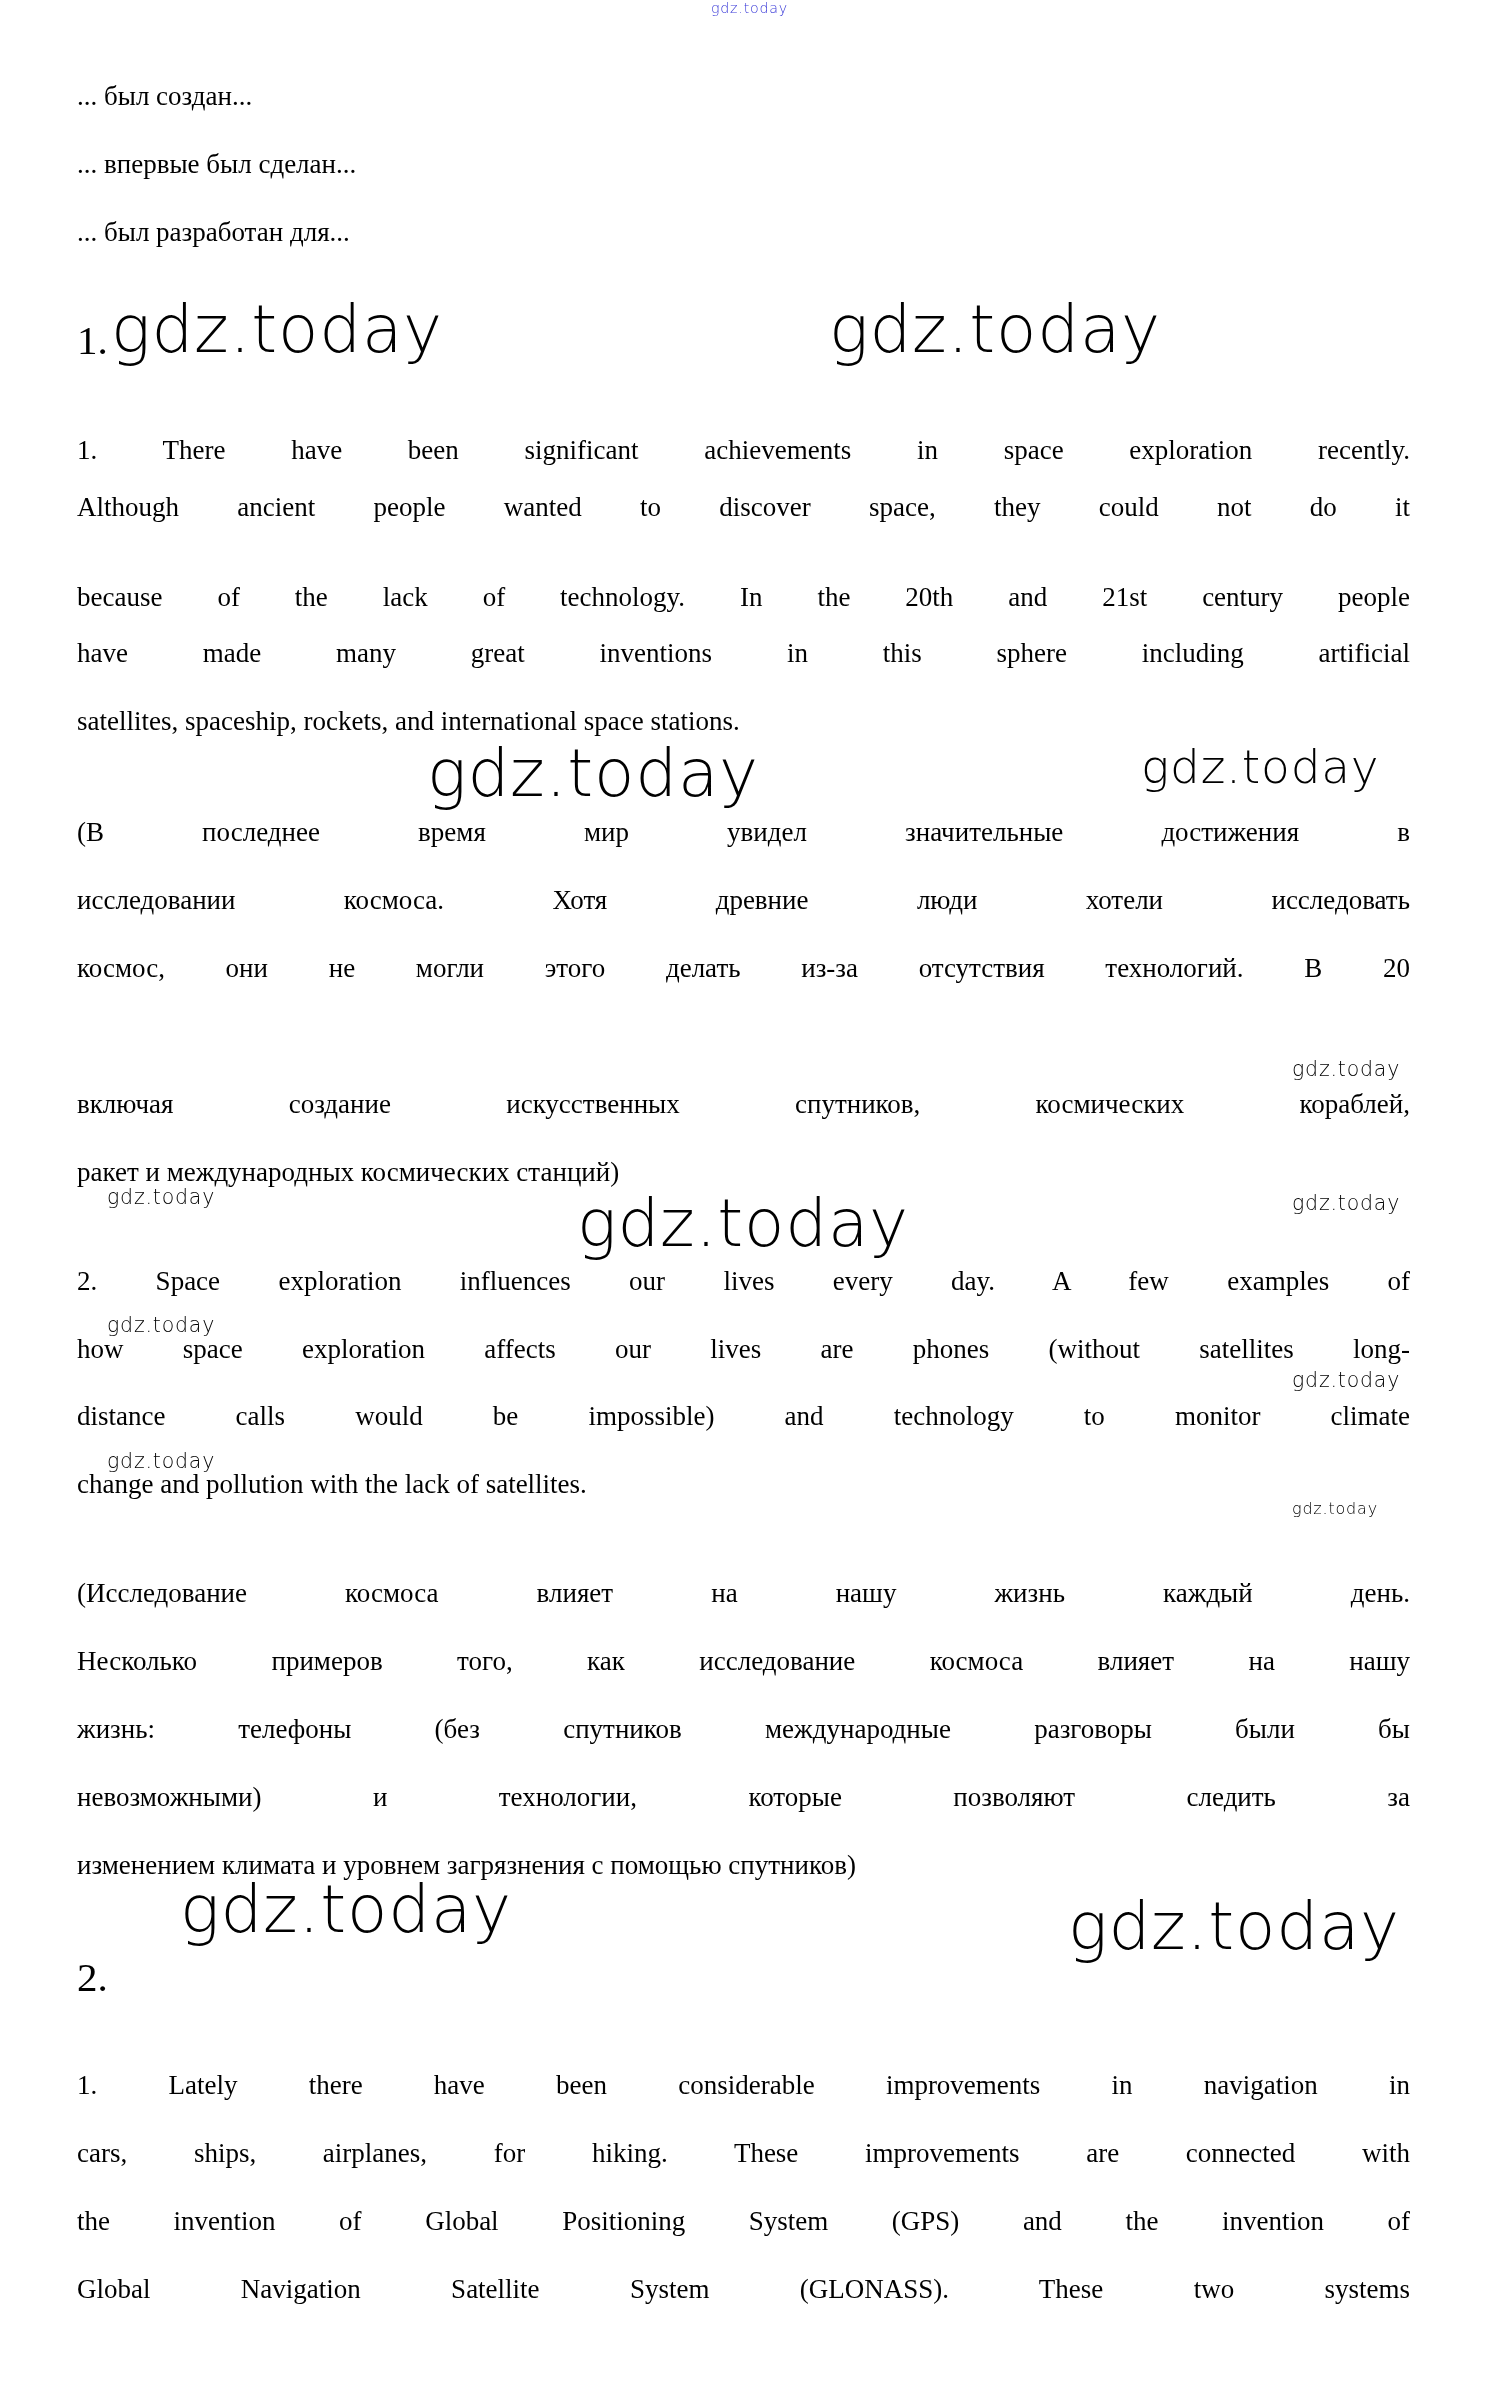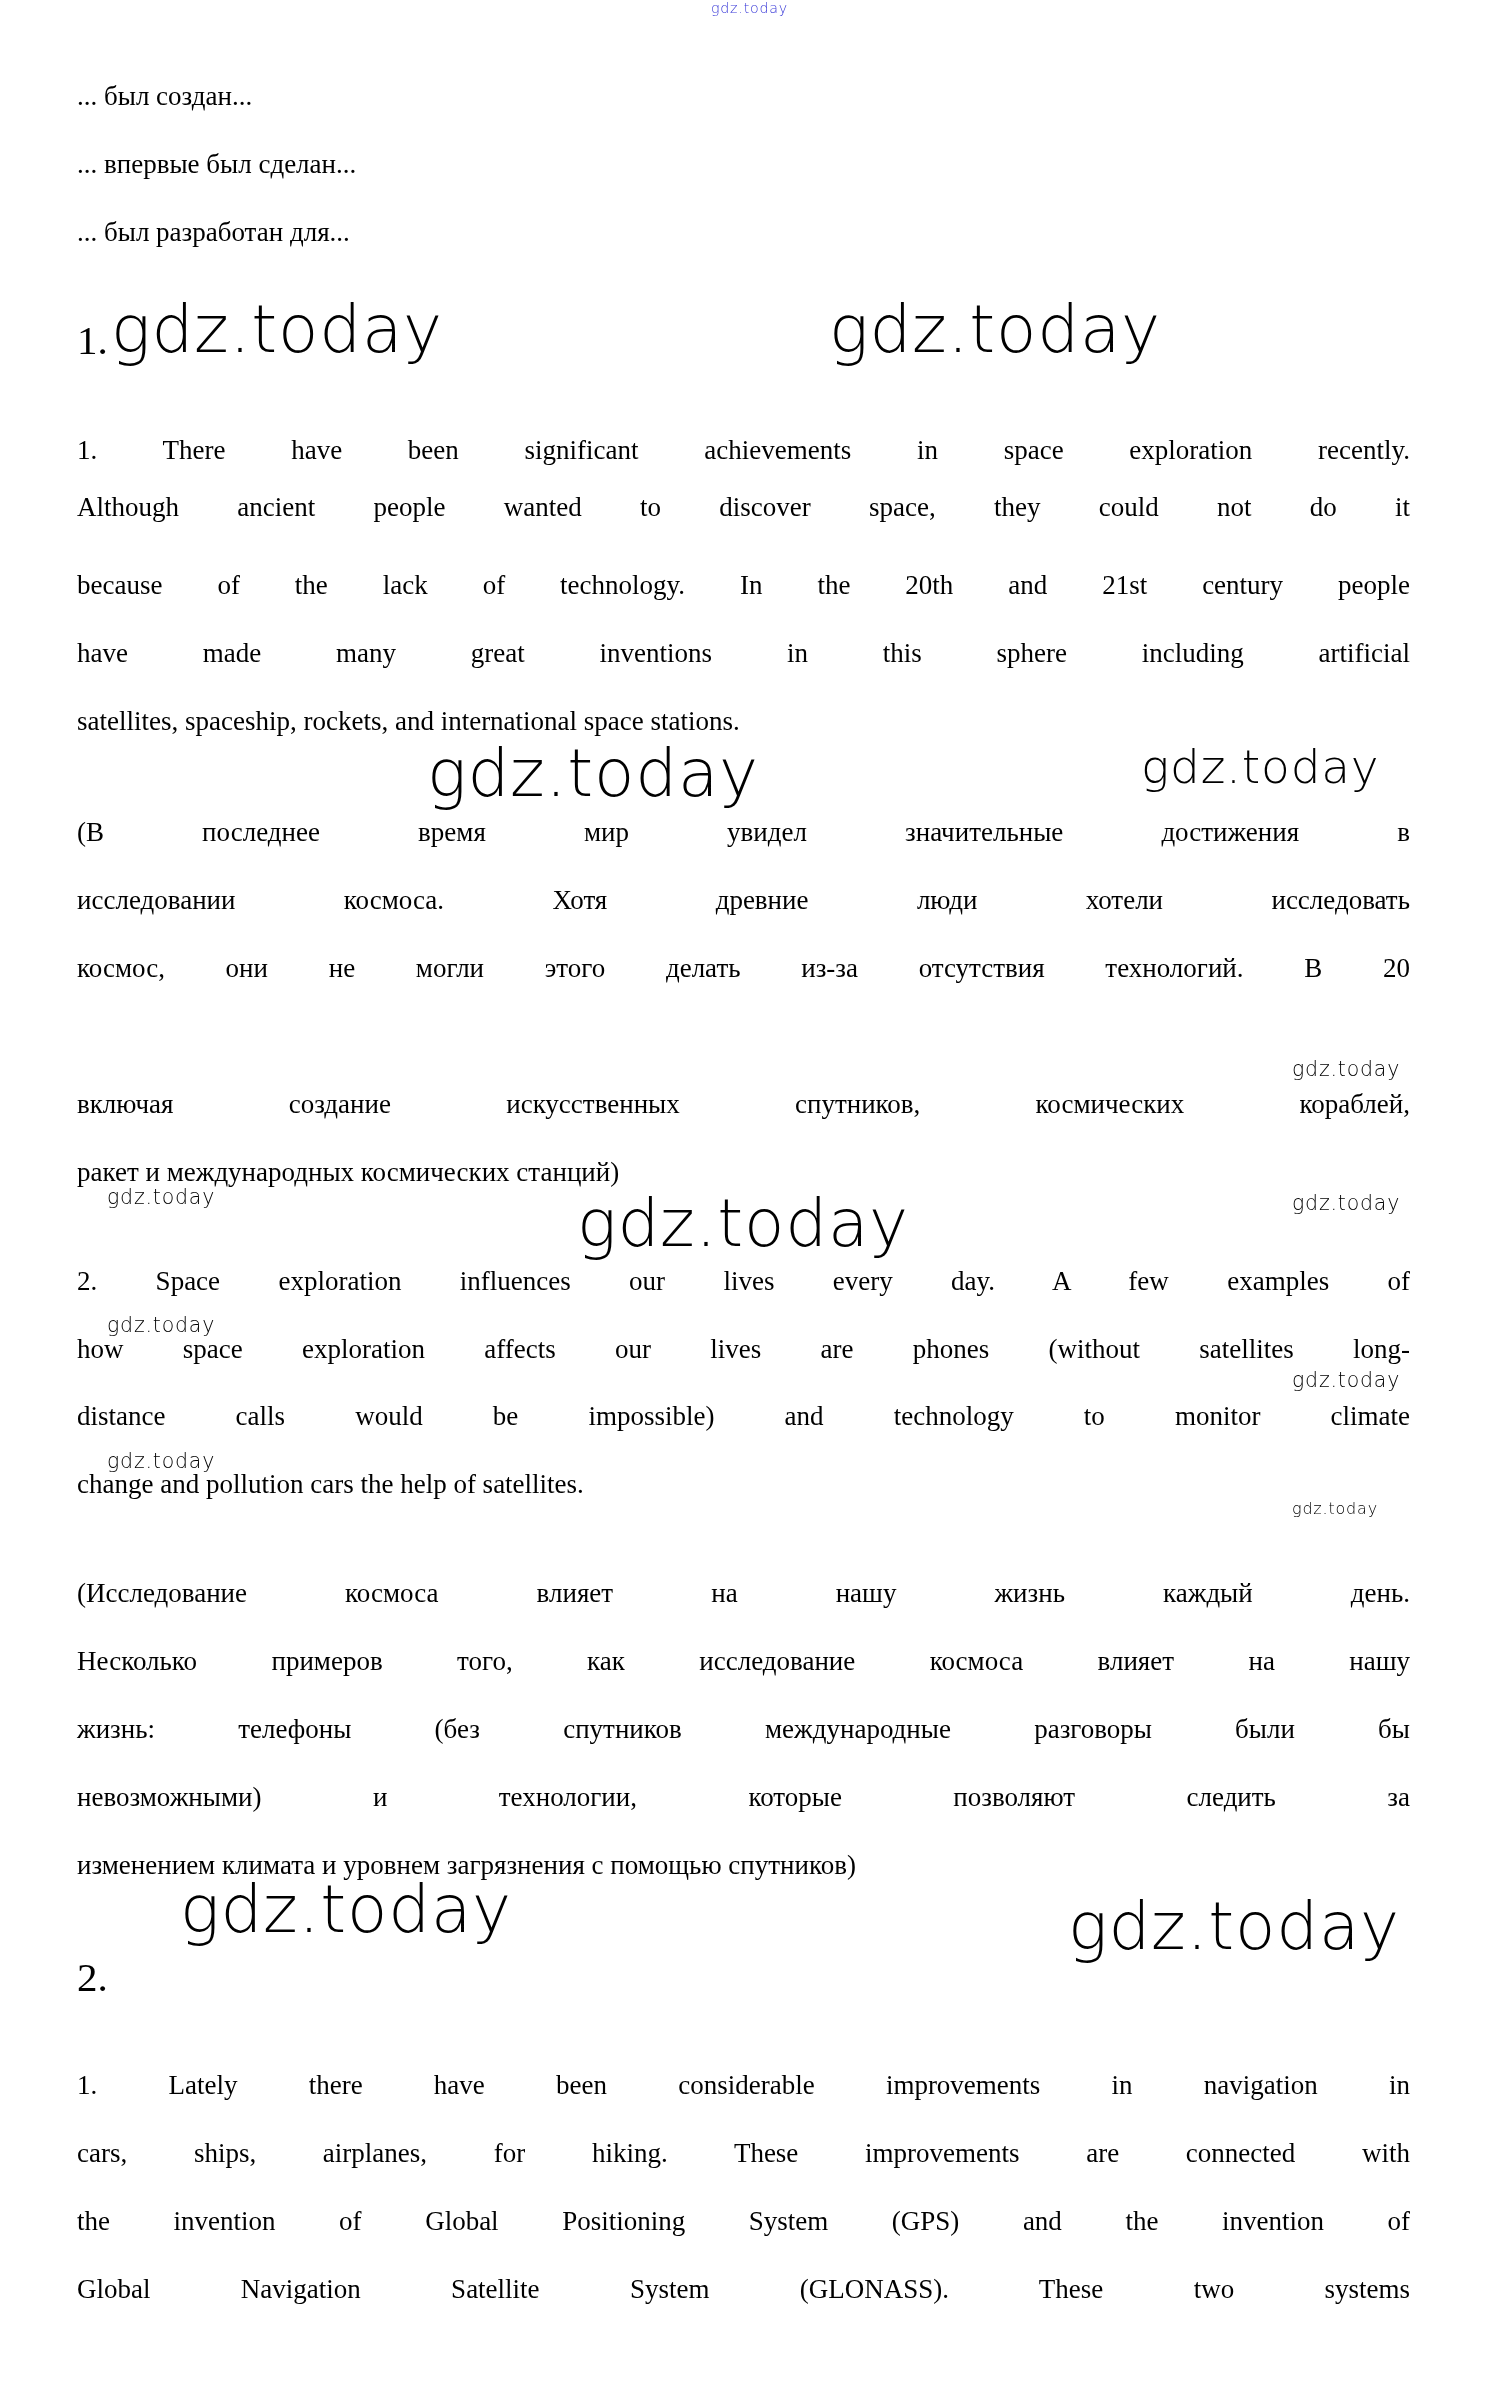--- a/index.html
+++ b/index.html
@@ -46,21 +46,21 @@
   <div class="line short" style="top:73px;">... был создан...</div>
   <div class="line short" style="top:141px;">... впервые был сделан...</div>
   <div class="line short" style="top:209px;">... был разработан для...</div>
 
   <div class="heading-num" style="left:77px; top:316px;">1.</div>
   <div class="wm wm-xl" style="left:111px; top:291px;">gdz.today</div>
   <div class="wm wm-xl" style="left:829px; top:291px;">gdz.today</div>
 
   <div class="line just" style="top:427px;">1. There have been significant achievements in space exploration recently.</div>
   <div class="line just" style="top:484px;">Although ancient people wanted to discover space, they could not do it</div>
-  <div class="line just" style="top:562px;">because of the lack of technology. In the 20th and 21st century people</div>
+  <div class="line just" style="top:574px;">because of the lack of technology. In the 20th and 21st century people</div>
   <div class="line just" style="top:630px;">have made many great inventions in this sphere including artificial</div>
   <div class="line short" style="top:698px;">satellites, spaceship, rockets, and international space stations.</div>
 
   <div class="wm wm-xl" style="left:427px; top:735px;">gdz.today</div>
   <div class="wm wm-lg" style="left:1141px; top:739px;">gdz.today</div>
 
   <div class="line just" style="top:809px;">(В последнее время мир увидел значительные достижения в</div>
   <div class="line just" style="top:877px;">исследовании космоса. Хотя древние люди хотели исследовать</div>
   <div class="line just" style="top:945px;">космос, они не могли этого делать из-за отсутствия технологий. В 20</div>
   <div class="wm wm-sm" style="left:1292px; top:1057px;">gdz.today</div>
@@ -70,21 +70,21 @@
   <div class="wm wm-sm" style="left:1292px; top:1191px;">gdz.today</div>
 
   <div class="wm wm-xl" style="left:577px; top:1185px;">gdz.today</div>
 
   <div class="line just" style="top:1258px;">2. Space exploration influences our lives every day. A few examples of</div>
   <div class="wm wm-sm" style="left:107px; top:1313px;">gdz.today</div>
   <div class="line just" style="top:1326px;">how space exploration affects our lives are phones (without satellites long-</div>
   <div class="wm wm-sm" style="left:1292px; top:1368px;">gdz.today</div>
   <div class="line just" style="top:1393px;">distance calls would be impossible) and technology to monitor climate</div>
   <div class="wm wm-sm" style="left:107px; top:1449px;">gdz.today</div>
-  <div class="line short" style="top:1461px;">change and pollution cars the help of satellites.</div>
+  <div class="line short" style="top:1461px;">change and pollution with the lack of satellites.</div>
   <div class="wm wm-sm" style="left:1292px; top:1499px; font-size:16px;">gdz.today</div>
 
   <div class="line just" style="top:1570px;">(Исследование космоса влияет на нашу жизнь каждый день.</div>
   <div class="line just" style="top:1638px;">Несколько примеров того, как исследование космоса влияет на нашу</div>
   <div class="line just" style="top:1706px;">жизнь: телефоны (без спутников международные разговоры были бы</div>
   <div class="line just" style="top:1774px;">невозможными) и технологии, которые позволяют следить за</div>
   <div class="line short" style="top:1842px;">изменением климата и уровнем загрязнения с помощью спутников)</div>
 
   <div class="wm wm-xl" style="left:180px; top:1871px;">gdz.today</div>
   <div class="wm wm-xl" style="left:1068px; top:1888px;">gdz.today</div>

